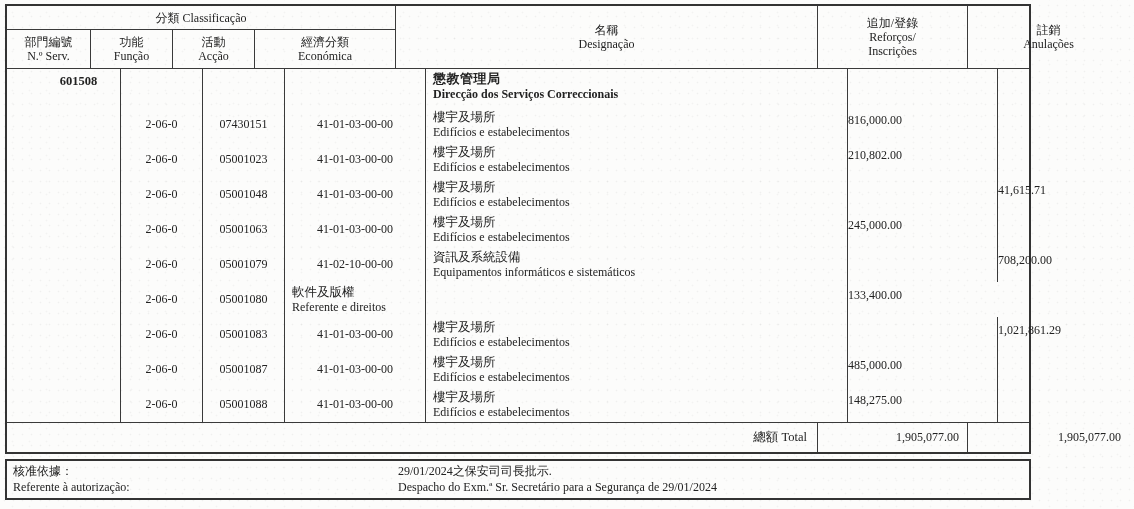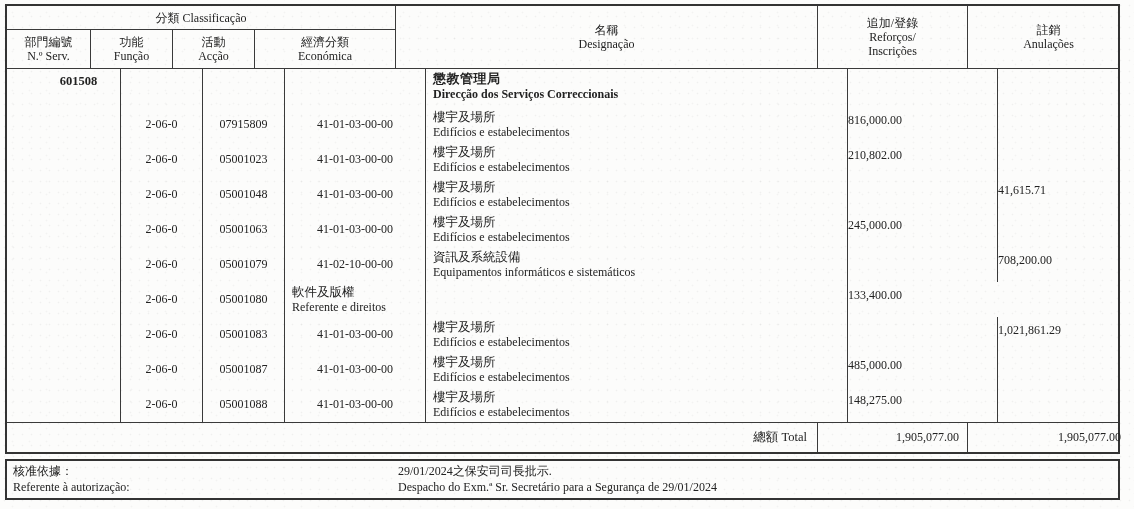--- a/index.html
+++ b/index.html
@@ -8,21 +8,21 @@
     position:relative;
     font-family:"Liberation Serif","DejaVu Serif",serif;
     color:#222;
     background-color:#fcfcfb;
     background-image:
       radial-gradient(circle, rgba(40,40,40,0.055) 0.6px, transparent 1.1px),
       radial-gradient(circle, rgba(40,40,40,0.04) 0.6px, transparent 1.3px);
     background-size:9px 11px, 17px 13px;
     background-position:0 0, 4px 6px;
   }
-  .sheet { position:absolute; left:5px; top:4px; width:1115px; }
+  .sheet { position:absolute; left:5px; top:4px; width:1026px; }
 
   .table { border:2px solid #333; background:transparent; }
 
   .grid7 { display:grid; grid-template-columns:84px 82px 82px 141px 422px 150px 161px;padding-left:30px; }
 
   
   .thead { border-bottom:1px solid #3a3a3a; }
   .thead { display:grid; grid-template-columns:84px 82px 82px 141px 422px 150px 161px; grid-template-rows:24px 38px; }
   .hc { display:flex; flex-direction:column; align-items:center; justify-content:center; font-size:12px; line-height:14px; text-align:center; }
   .br { border-right:1px solid #3a3a3a; }
@@ -109,21 +109,21 @@
           <div class="zh">懲教管理局</div>
           <div>Direcção dos Serviços Correccionais</div>
         </div>
         <div class="camt br"></div>
         <div class="camt"></div>
       </div>
 
       <div class="grid7 row data">
         <div class="cd br"></div>
         <div class="cd br">2-06-0</div>
-        <div class="cd br">07915809</div>
+        <div class="cd br">07430151</div>
         <div class="cd br">41-01-03-00-00</div>
         <div class="cdesig br">
           <div class="zh">樓宇及場所</div>
           <div>Edifícios e estabelecimentos</div>
         </div>
         <div class="camt br">816,000.00</div>
         <div class="camt"></div>
       </div>
 
       <div class="grid7 row data">

